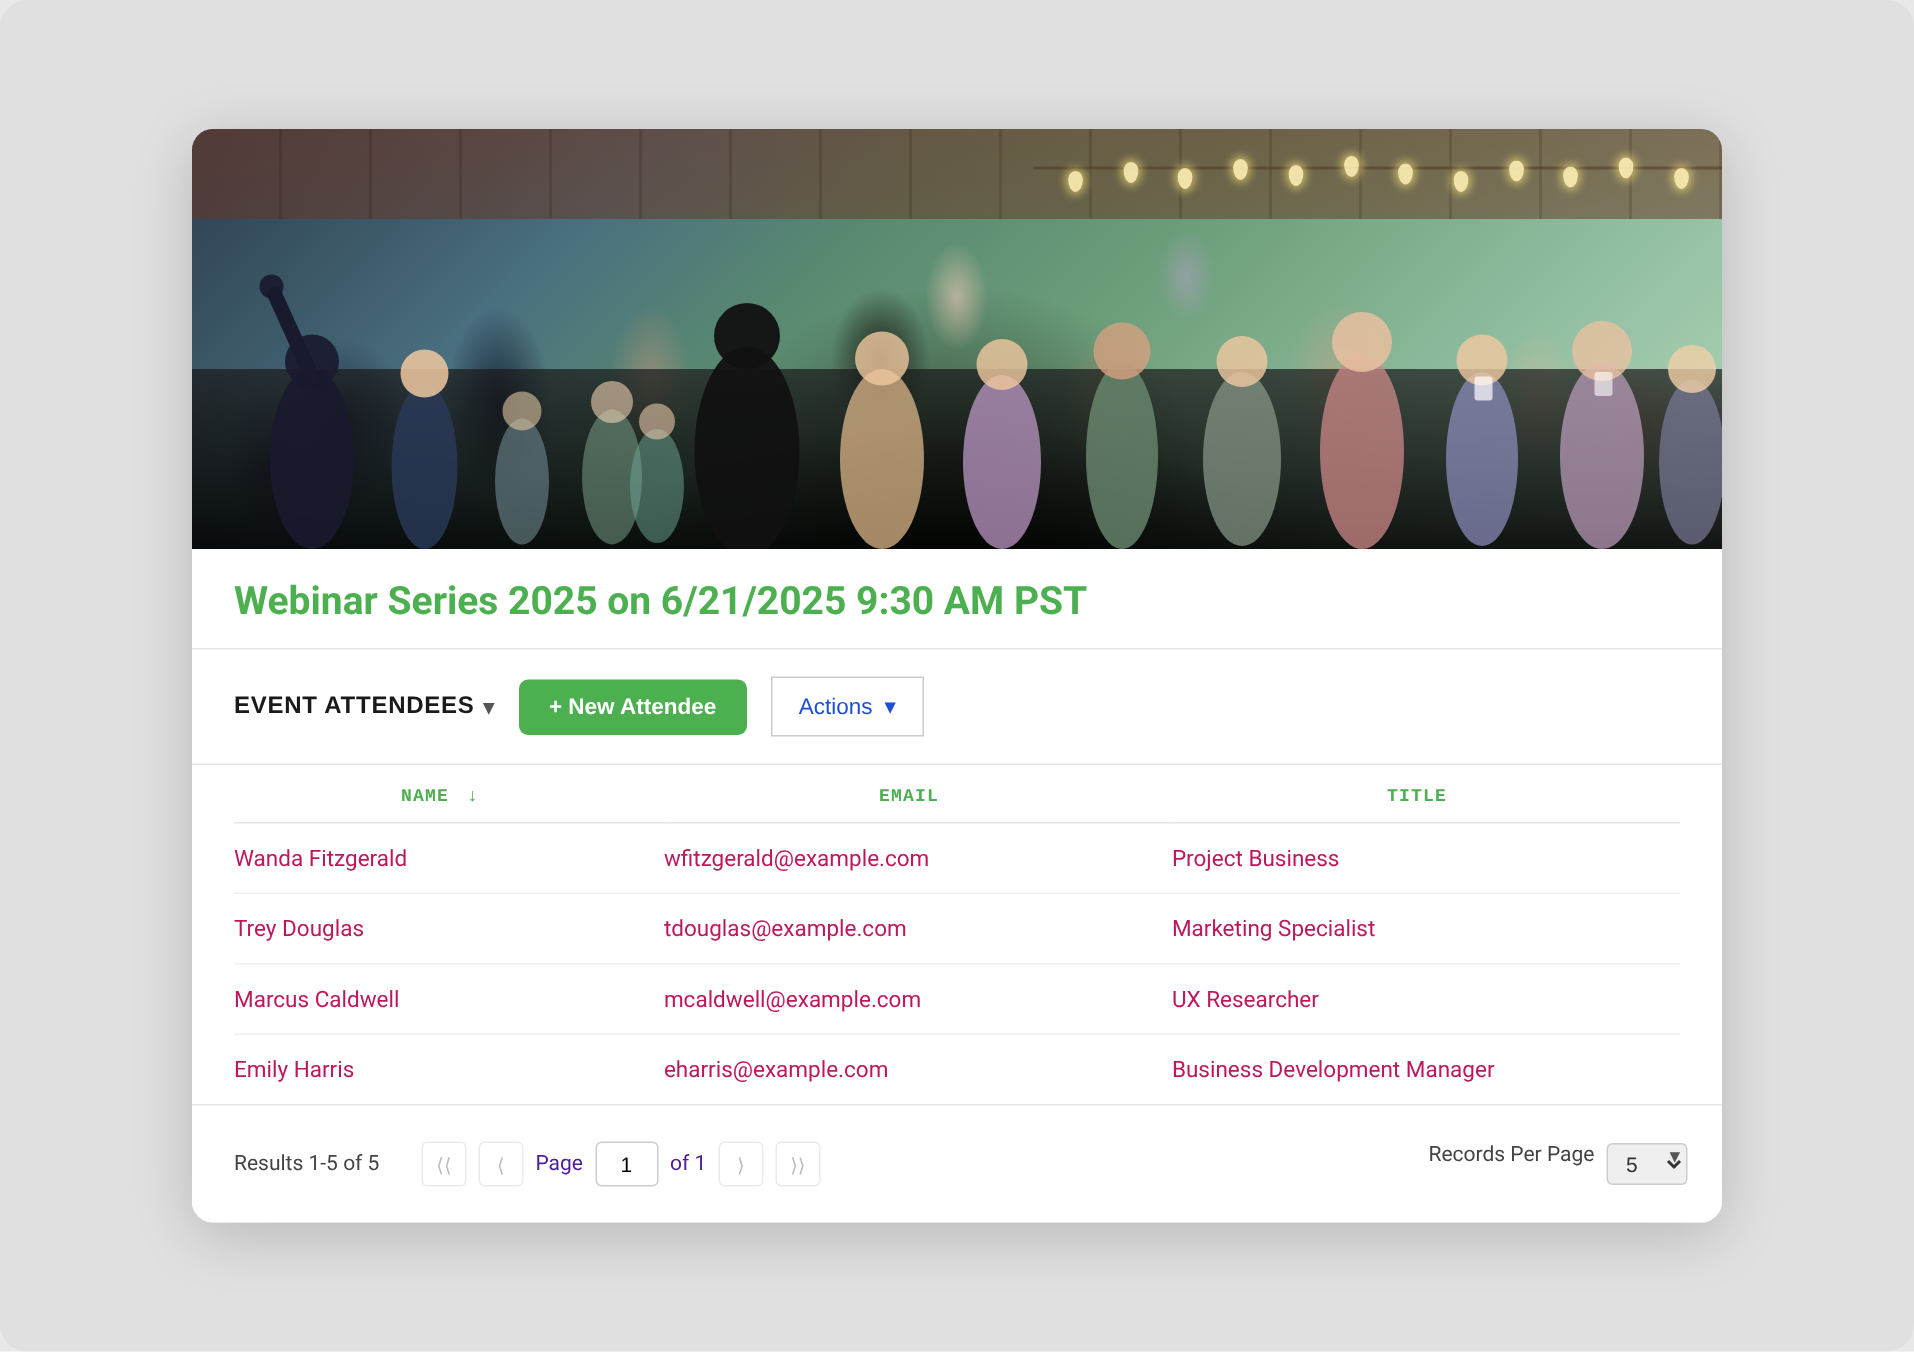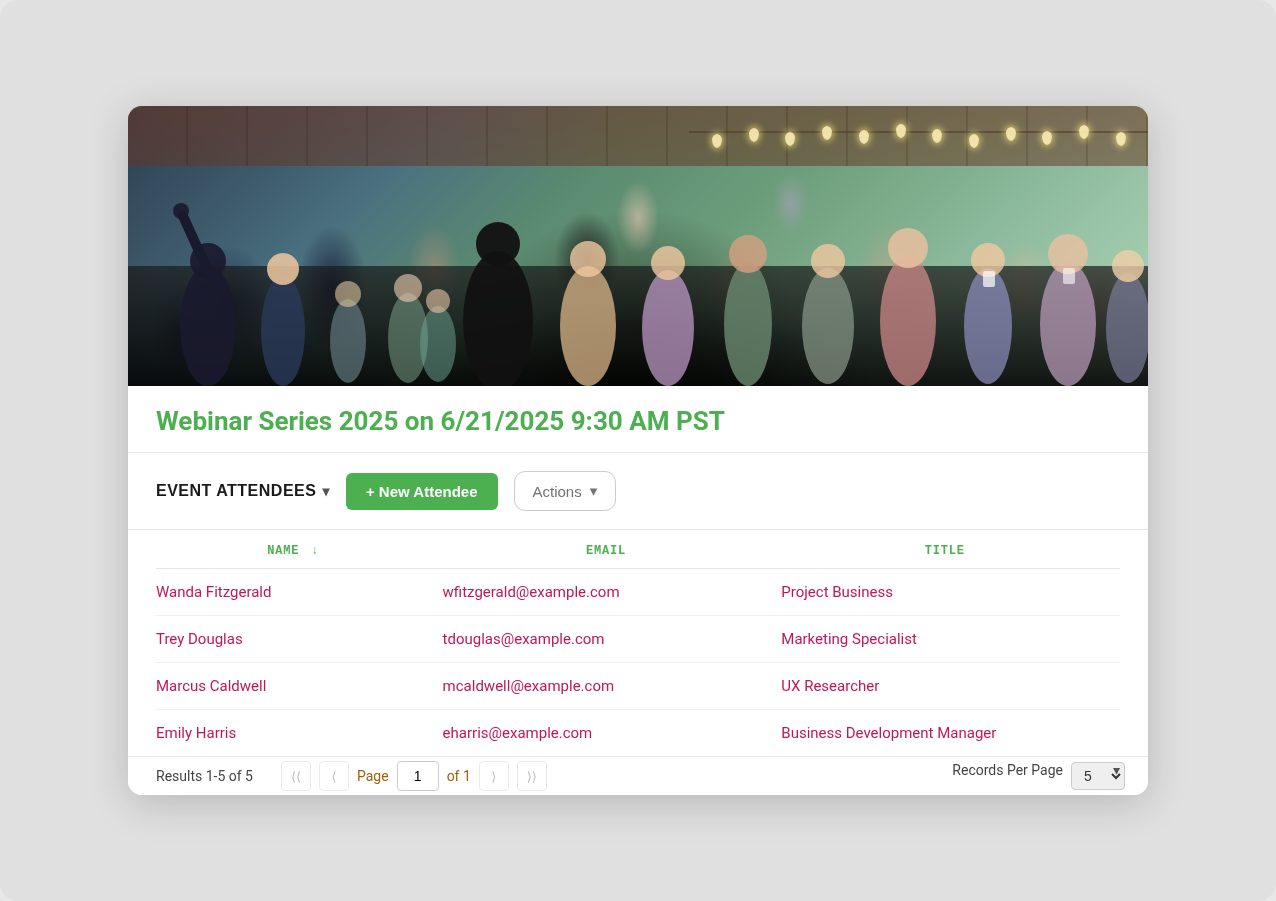--- a/index.html
+++ b/index.html
@@ -179,25 +179,25 @@
       font-weight: 600;
       cursor: pointer;
     }
 
     .actions-btn {
       display: flex;
       align-items: center;
       gap: 8px;
       background: none;
       border: 1.5px solid #ccc;
-      border-radius: 11px;
+      border-radius: 0;
       padding: 10px 18px;
       font-size: 15px;
       font-weight: 500;
-      color: #737373;
+      color: #1d4ed8;
       cursor: pointer;
     }
 
     
     .attendee-table {
       width: 100%;
       border-collapse: collapse;
       padding: 0 28px;
     }
 
@@ -246,21 +246,21 @@
     .attendee-table tr:last-child td {
       border-bottom: none;
     }
 
     
     .pagination-bar {
       display: flex;
       align-items: center;
       justify-content: center;
       gap: 12px;
-      padding: 4px 28px;
+      padding: 24px 28px;
       border-top: 1px solid #e5e5e5;
       font-size: 14px;
       color: #444;
     }
 
     .pagination-bar .results-text {
       margin-right: 16px;
     }
 
     .page-nav-btn {
@@ -287,21 +287,21 @@
       width: 42px;
       height: 30px;
       text-align: center;
       border: 1px solid #ccc;
       border-radius: 4px;
       font-size: 14px;
     }
 
     .page-label {
       font-size: 14px;
-      color: #a16207;
+      color: #4c1d95;
     }
 
     .records-label {
       margin-left: 28px;
       font-size: 14px;
       color: #444;
     }
 
     .records-select {
       border: 1px solid #ccc;

